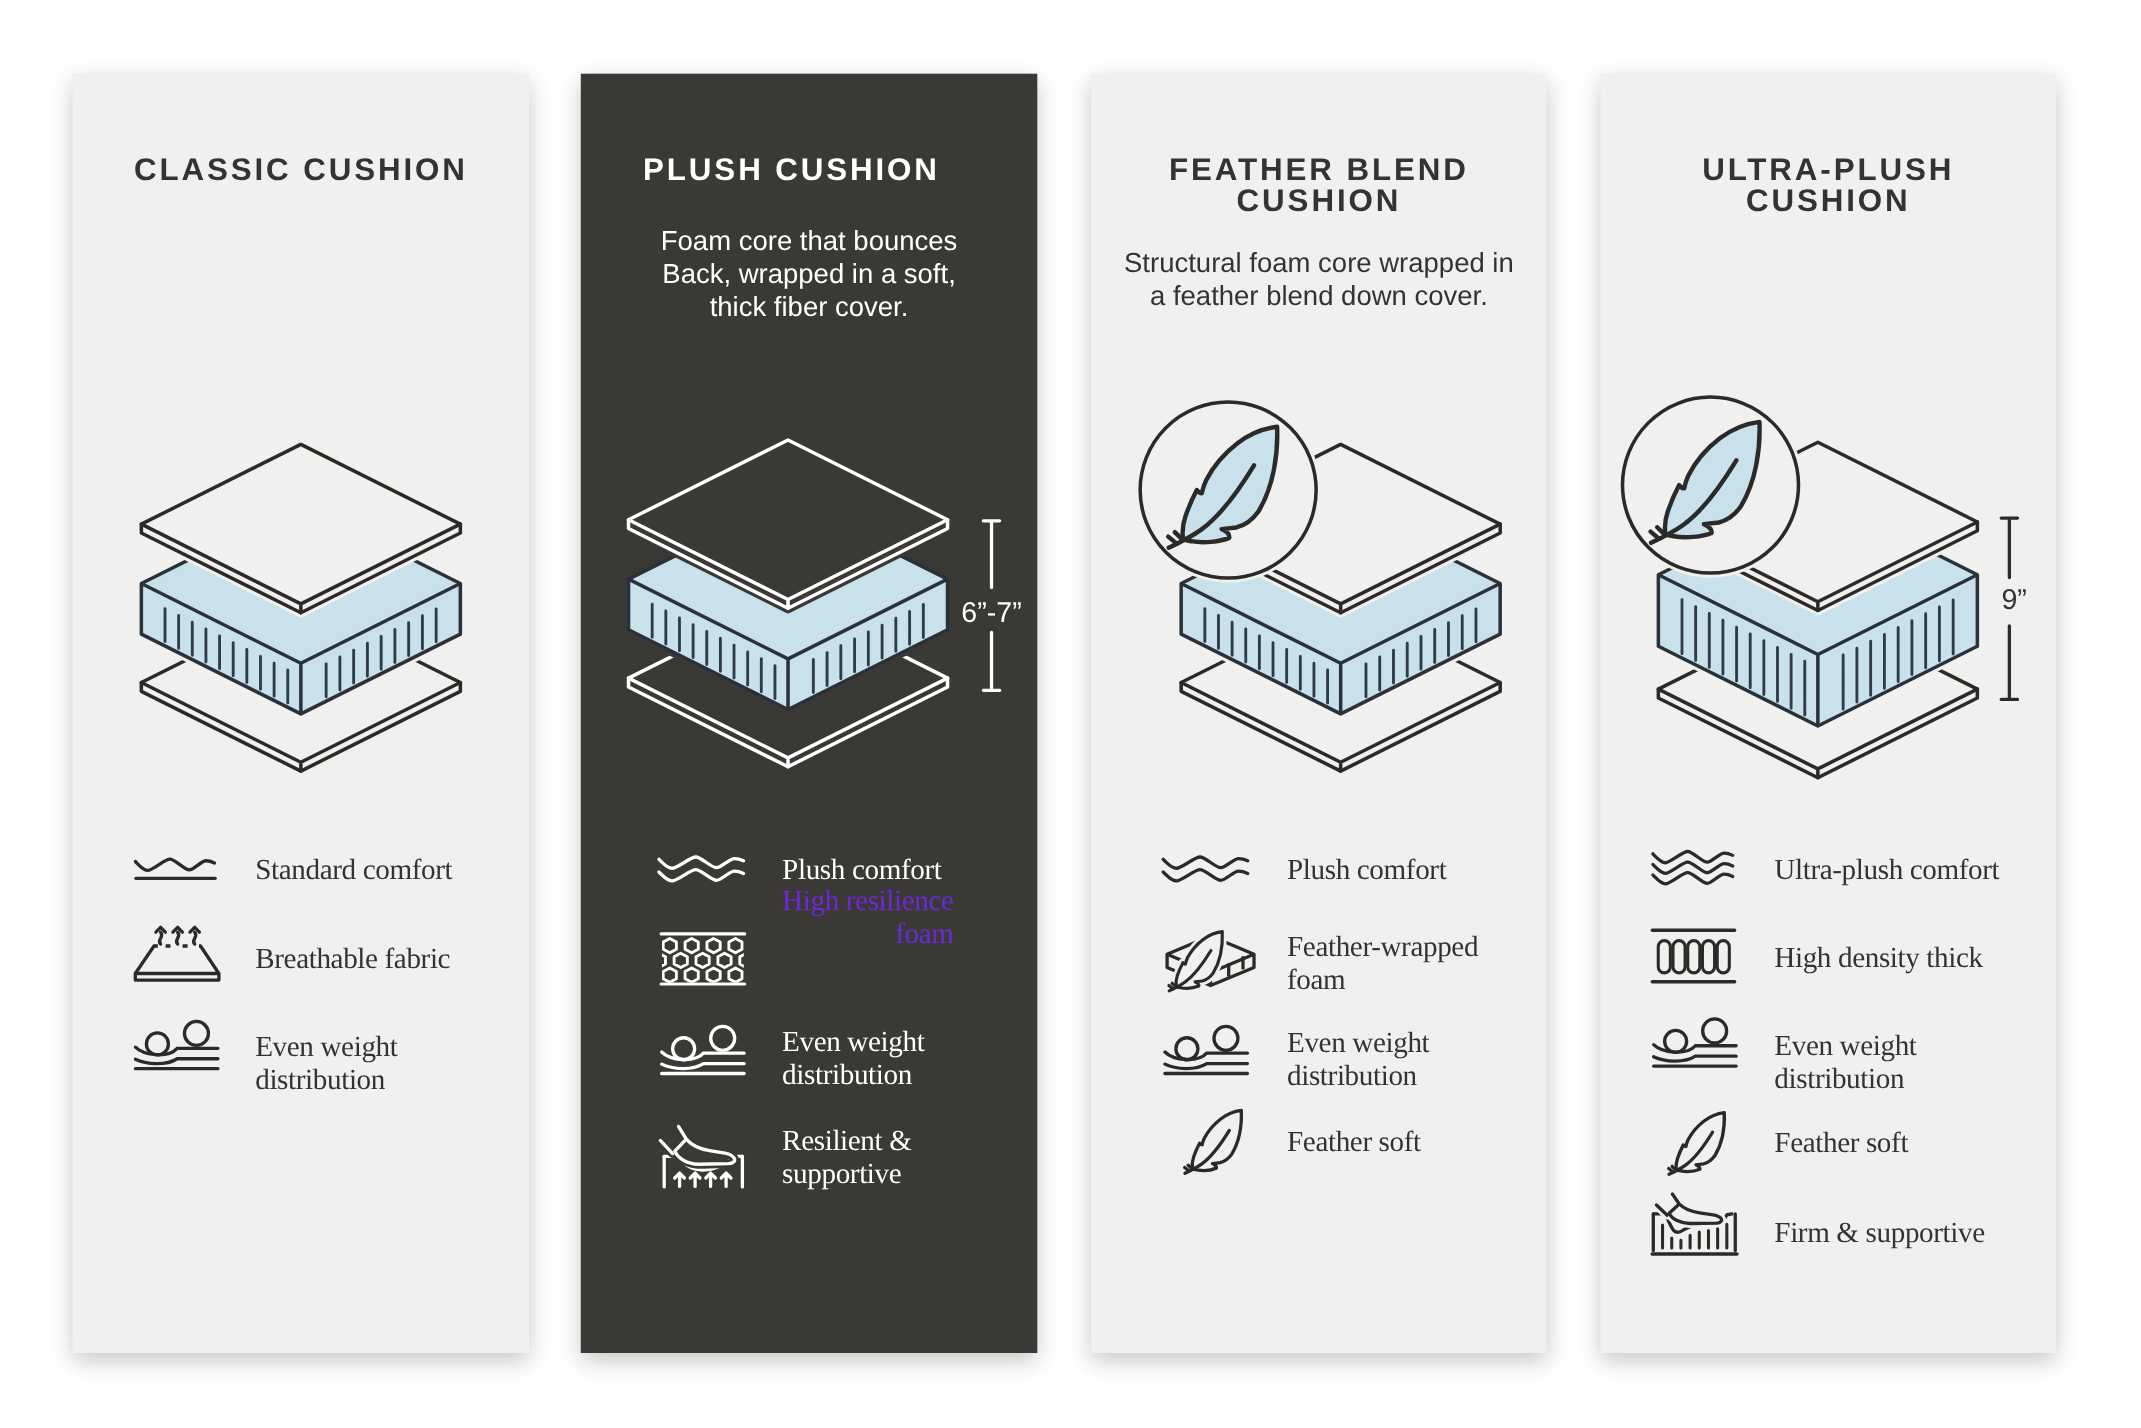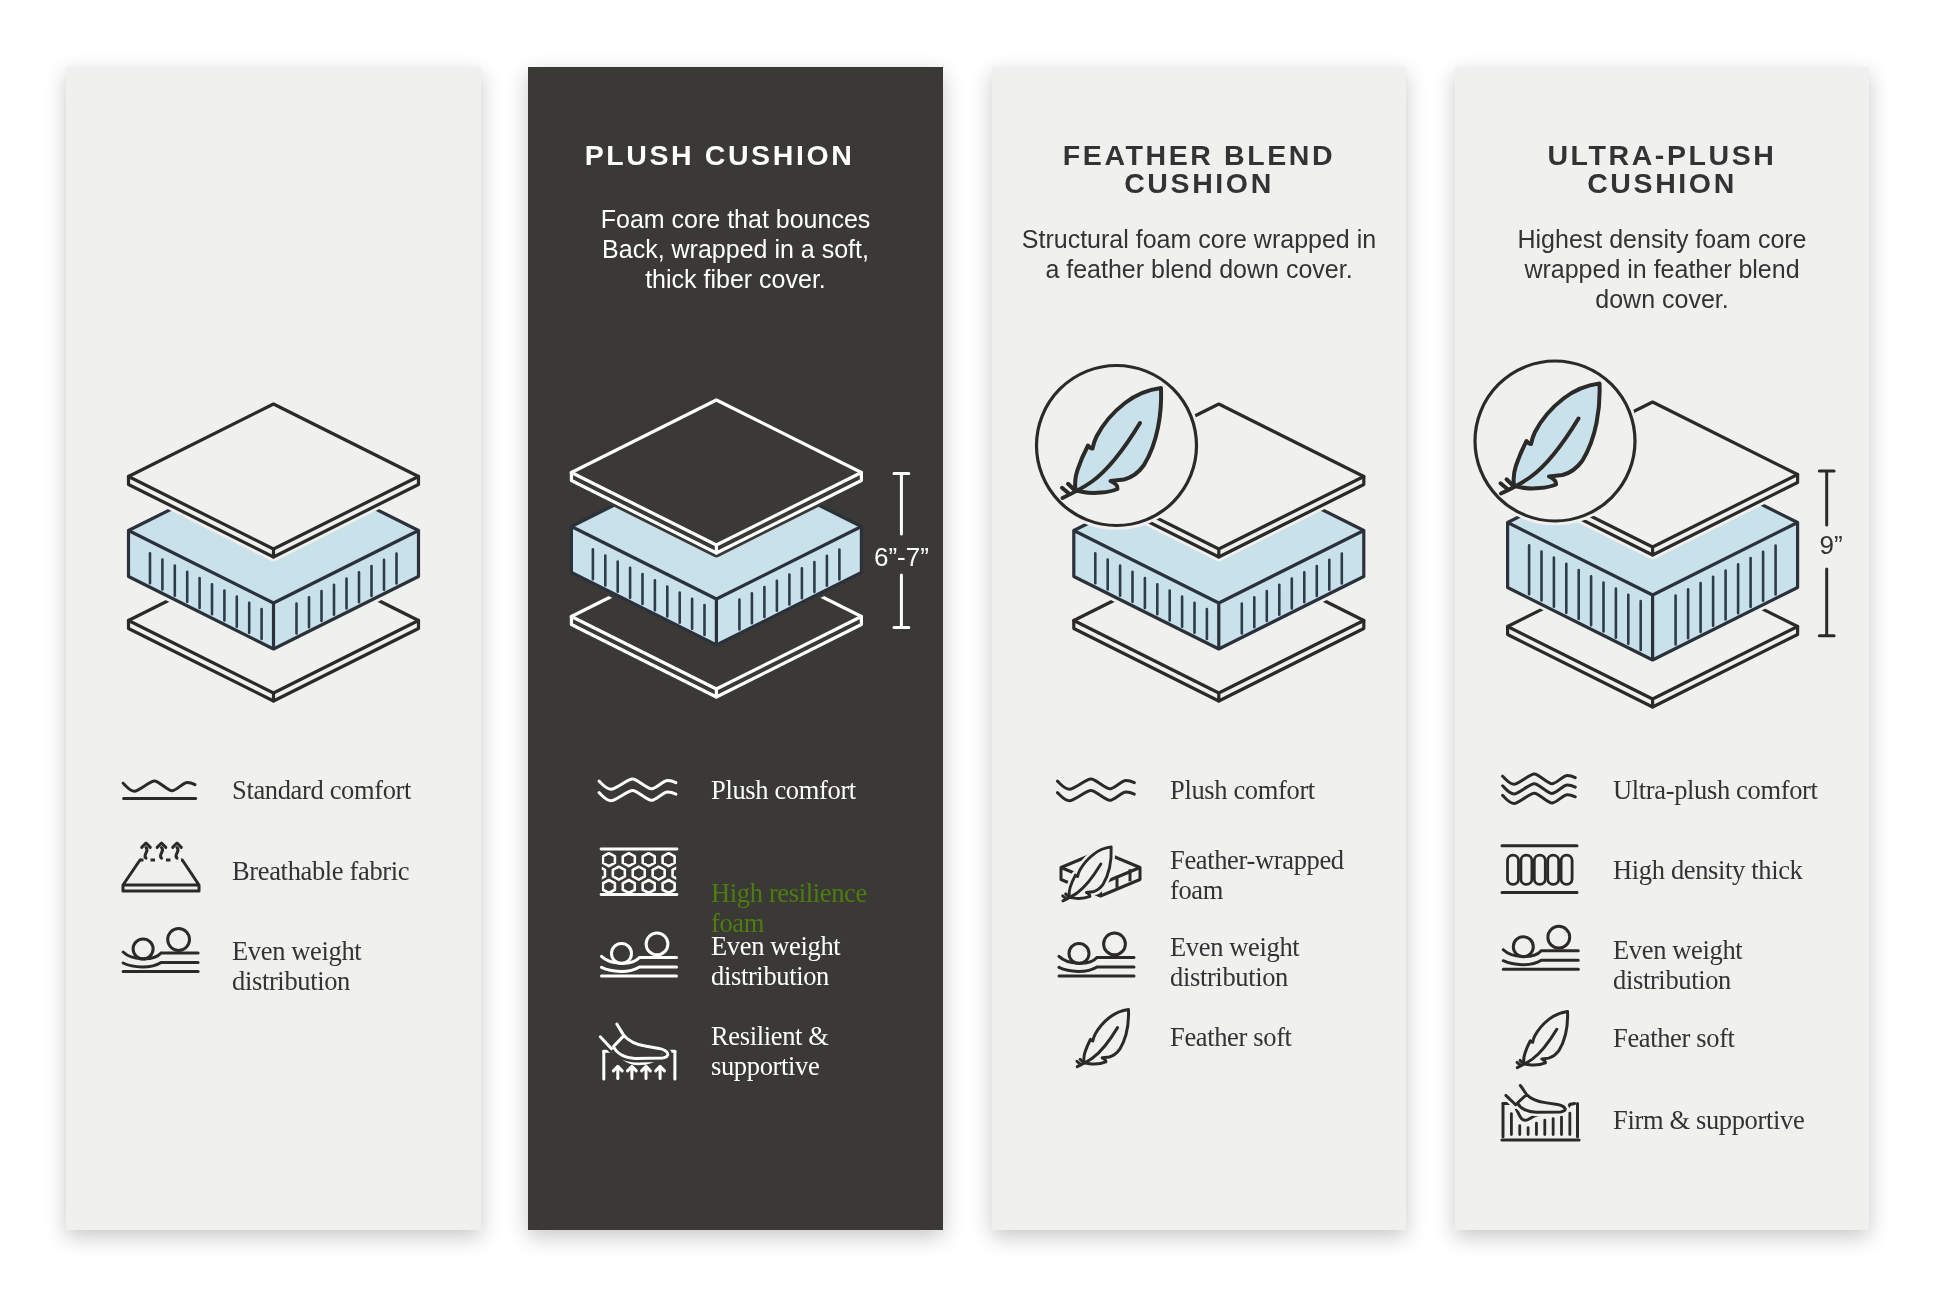--- a/index.html
+++ b/index.html
@@ -9,31 +9,31 @@
   .t{position:absolute;white-space:pre;}
   .ttl{font-weight:bold;font-size:28.5px;line-height:28px;letter-spacing:2.6px;text-align:center;}
   .desc{font-size:25px;line-height:30px;text-align:center;}
   .feat{font-size:26.5px;line-height:30px;letter-spacing:-0.35px;font-family:Liberation Serif, serif;}
 </style></head><body>
 <div id="page">
 <div class="card" style="left:66px;width:415px;background:#f0f0ee;"></div>
     <div class="card" style="left:528px;width:415px;background:#3a3936;"></div>
     <div class="card" style="left:992px;width:414px;background:#f0f0ee;"></div>
     <div class="card" style="left:1455px;width:414px;background:#f0f0ee;"></div>
+    <div class="t ttl" style="left:66px;top:141.0px;width:415px;color:#333333;">CLASSIC CUSHION</div>
     <div class="t ttl" style="left:528px;top:141.0px;width:383px;color:#ffffff;">PLUSH CUSHION</div>
     <div class="t ttl" style="left:992px;top:141.0px;width:414px;color:#333333;">FEATHER BLEND<br>CUSHION</div>
     <div class="t ttl" style="left:1455px;top:141.0px;width:414px;color:#333333;">ULTRA-PLUSH<br>CUSHION</div>
     <div class="t desc" style="left:528px;top:203.8px;width:415px;color:#ffffff;">Foam core that bounces<br>Back, wrapped in a soft,<br>thick fiber cover.</div>
     <div class="t desc" style="left:992px;top:224.3px;width:414px;color:#333333;">Structural foam core wrapped in<br>a feather blend down cover.</div>
-    <div class="t desc" style="left:1455px;top:224.3px;width:414px;color:#333333;">Highest density foam core<br>wrapped in feather blend<br>down cover.</div>
     <div class="t feat" style="left:232px;top:775.4px;color:#333333;">Standard comfort</div>
     <div class="t feat" style="left:232px;top:856.3px;color:#333333;">Breathable fabric</div>
     <div class="t feat" style="left:232px;top:936.1999999999999px;color:#333333;">Even weight<br>distribution</div>
     <div class="t feat" style="left:711px;top:774.5px;color:#ffffff;">Plush comfort</div>
-    <div class="t feat" style="left:711px;top:878px;color:#4d7c0f;">High resilience<br>foam</div>
+    <div class="t feat" style="left:711px;top:803px;color:#6d28d9;text-align:right;">High resilience<br>foam</div>
     <div class="t feat" style="left:711px;top:930.8px;color:#ffffff;">Even weight<br>distribution</div>
     <div class="t feat" style="left:711px;top:1021.2px;color:#ffffff;">Resilient &amp;<br>supportive</div>
     <div class="t feat" style="left:1170px;top:774.5px;color:#333333;">Plush comfort</div>
     <div class="t feat" style="left:1170px;top:844.9px;color:#333333;">Feather-wrapped<br>foam</div>
     <div class="t feat" style="left:1170px;top:932.3px;color:#333333;">Even weight<br>distribution</div>
     <div class="t feat" style="left:1170px;top:1021.8px;color:#333333;">Feather soft</div>
     <div class="t feat" style="left:1613px;top:775.0px;color:#333333;">Ultra-plush comfort</div>
     <div class="t feat" style="left:1613px;top:854.8px;color:#333333;">High density thick</div>
     <div class="t feat" style="left:1613px;top:935.4px;color:#333333;">Even weight<br>distribution</div>
     <div class="t feat" style="left:1613px;top:1022.8px;color:#333333;">Feather soft</div>

